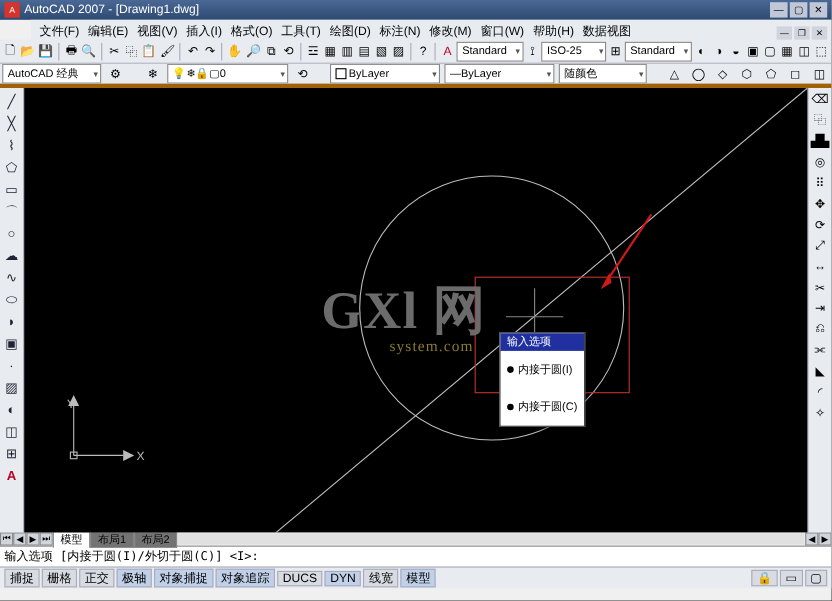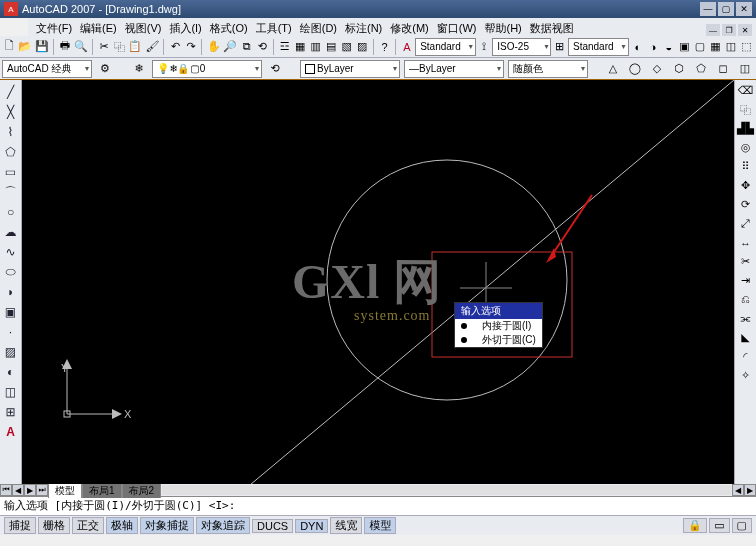--- a/index.html
+++ b/index.html
@@ -14,21 +14,21 @@
 .menubar span { padding: 0 4px; cursor: pointer; }
 .menubar .win-sub { margin-left: auto; display: flex; gap: 2px; }
 .menubar .win-sub span { width: 14px; height: 12px; background: #d0d4dc; display: flex; align-items: center; justify-content: center; font-size: 8px; }
 
 .toolbar { height: 22px; background: #e8ecf0; border-bottom: 1px solid #aab; display: flex; align-items: center; padding: 0 2px; gap: 1px; }
 .toolbar .tb-btn { width: 18px; height: 18px; background: #e8ecf0; border: 1px solid transparent; display: flex; align-items: center; justify-content: center; cursor: pointer; font-size: 11px; }
 .toolbar .sep { width: 2px; height: 16px; border-left: 1px solid #aab; margin: 0 2px; }
 .toolbar .combo { height: 18px; background: #fff; border: 1px solid #888; padding: 0 14px 0 4px; font-size: 10px; display: flex; align-items: center; position: relative; }
 .toolbar .combo::after { content: "▾"; position: absolute; right: 2px; font-size: 8px; color: #555; }
 
-.toolbar2 { height: 22px; background: #e8ecf0; border-bottom: 1px solid #a16207; display: flex; align-items: center; padding: 0 2px; gap: 4px; }
+.toolbar2 { height: 22px; background: #e8ecf0; border-bottom: 4px solid #a16207; display: flex; align-items: center; padding: 0 2px; gap: 4px; }
 .toolbar2 .combo { height: 18px; background: #fff; border: 1px solid #888; padding: 0 14px 0 4px; font-size: 10px; display: flex; align-items: center; position: relative; white-space: nowrap; }
 .toolbar2 .combo::after { content: "▾"; position: absolute; right: 2px; font-size: 8px; color: #555; }
 .toolbar2 .tb-btn { width: 18px; height: 18px; display: flex; align-items: center; justify-content: center; cursor: pointer; }
 .toolbar2 .color-swatch { width: 10px; height: 10px; background: #fff; border: 1px solid #000; margin-right: 2px; }
 
 .main { position: relative; height: 404px; display: flex; }
 .left-tools { width: 22px; background: #e8ecf0; border-right: 1px solid #aab; display: flex; flex-direction: column; padding-top: 2px; }
 .left-tools .lt-btn { width: 18px; height: 18px; margin: 1px auto; display: flex; align-items: center; justify-content: center; cursor: pointer; font-size: 12px; color: #223; }
 .canvas-wrap { flex: 1; position: relative; background: #000; }
 .right-tools { width: 22px; background: #e8ecf0; border-left: 1px solid #aab; }
@@ -49,21 +49,21 @@
 .statusbar .mode { padding: 0 4px; border: 1px solid #aab; background: #d8dce2; cursor: pointer; }
 .statusbar .mode.on { background: #c0d0e8; }
 
 
 .ucs-icon { position: absolute; left: 35px; bottom: 50px; }
 .ucs-icon line { stroke: #bbb; stroke-width: 1; }
 .ucs-icon text { fill: #bbb; font-size: 11px; }
 
 .context-menu { position: absolute; background: #fff; border: 1px solid #333; font-size: 10px; box-shadow: 2px 2px 3px rgba(0,0,0,.5); }
 .context-menu .hdr { background: #2030a0; color: #fff; padding: 1px 6px; }
-.context-menu .item { padding: 0 6px; cursor: pointer; display: flex; align-items: center; gap: 11px; }
+.context-menu .item { padding: 10px 6px; cursor: pointer; display: flex; align-items: center; }
 .context-menu .item .bullet { width: 6px; height: 6px; border-radius: 50%; background: #000; margin-right: 4px; }
 
 .watermark { position: absolute; color: #6b6b6b; font-family: Georgia, serif; pointer-events: none; }
 .watermark .big { font-size: 48px; font-weight: bold; letter-spacing: 1px; }
 .watermark .sub { font-size: 14px; color: #8a7a30; letter-spacing: 1px; }
 
 svg.scene { width: 100%; height: 100%; }
 </style>
 </head>
 <body>
@@ -236,21 +236,21 @@
 
     
     <div class="context-menu" style="left:432px; top:222px;">
       <div class="hdr">输入选项</div>
       <div class="item">
           <span class="bullet"></span>
           <span>内接于圆(I)</span>
         </div>
       <div class="item">
           <span class="bullet"></span>
-          <span>外切于圆(C)</span>
+          <span>内接于圆(C)</span>
         </div>
     </div>
   </div>
 
   <div class="right-tools">
     <span class="rt-btn">⌫</span>
     <span class="rt-btn">⿻</span>
     <span class="rt-btn">▟▙</span>
     <span class="rt-btn">◎</span>
     <span class="rt-btn">⠿</span>

